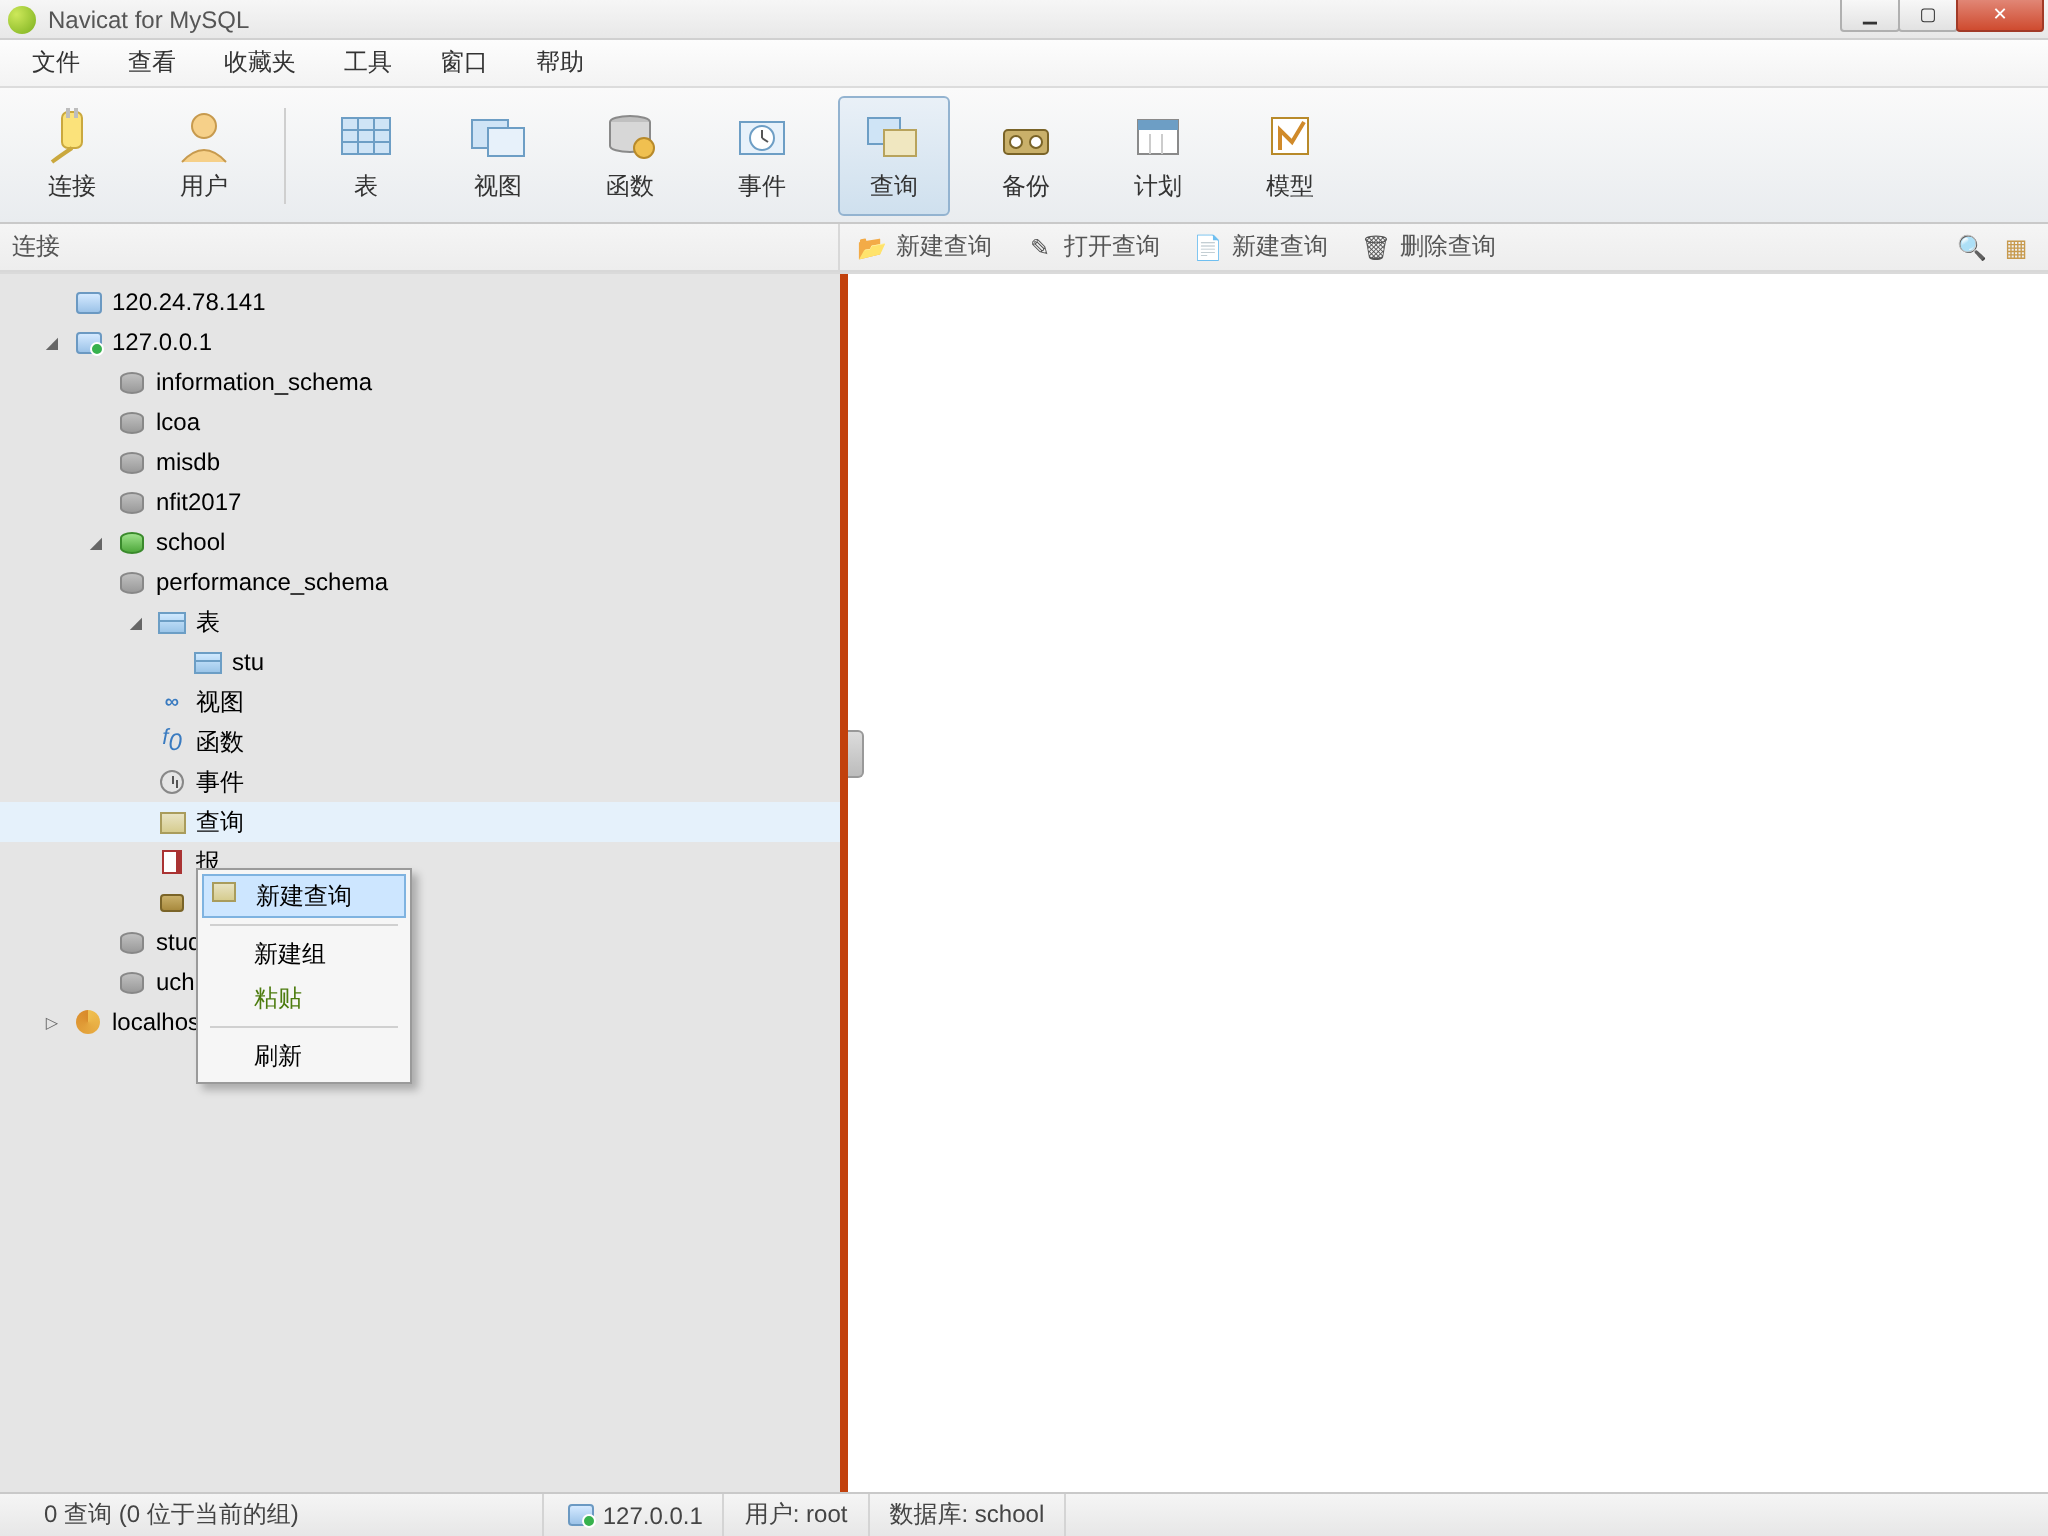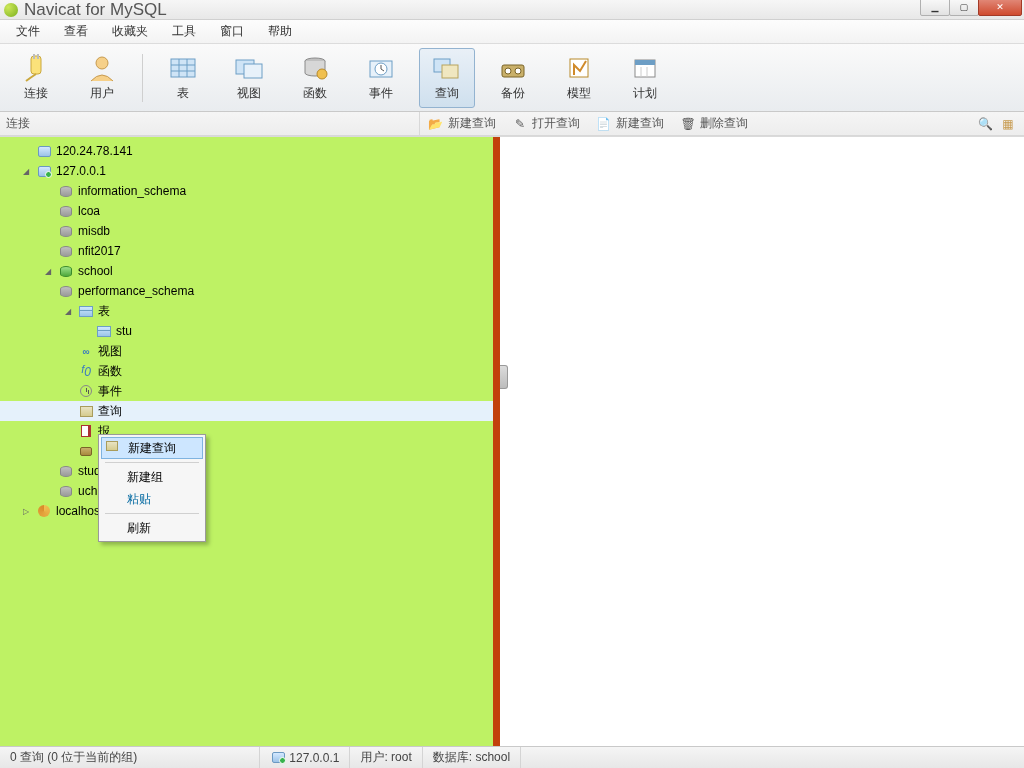--- a/index.html
+++ b/index.html
@@ -1,20 +1,20 @@
 <!DOCTYPE html>
 <html><head>
 <meta charset="utf-8">
 <style>
 * { margin: 0; padding: 0; box-sizing: border-box; font-family: "Microsoft YaHei", "Segoe UI", Tahoma, sans-serif; font-size: 12px; }
 body { width: 1024px; height: 768px; overflow: hidden; background: #ffffff; }
 
 .title-bar { height: 20px; background: linear-gradient(#f6f6f6, #e8e8e8); display: flex; align-items: center; padding: 0 4px; border-bottom: 1px solid #d0d0d0; position: relative; }
 .title-bar .app-icon { width: 14px; height: 14px; background: radial-gradient(circle at 30% 30%, #cde85a, #7bb01e); border-radius: 50%; margin-right: 6px; }
-.title-bar .title { color: #555; font-size: 17px; text-align: right; }
+.title-bar .title { color: #555; font-size: 12px; text-align: right; }
 .window-controls { position: absolute; right: 2px; top: -2px; display: flex; }
 .win-btn { width: 30px; height: 18px; border: 1px solid #b0b0b0; margin-left: -1px; display: flex; align-items: center; justify-content: center; background: linear-gradient(#f9f9f9, #e2e2e2); font-size: 9px; color: #333; border-radius: 0 0 2px 2px; }
 .win-btn.close { width: 44px; background: linear-gradient(#e28a7a, #cf4b2f); color: #fff; border-color: #a23a27; }
 .win-min::before { content: "▁"; }
 .win-max::before { content: "▢"; }
 .win-close::before { content: "✕"; }
 
 .menu-bar { height: 24px; background: linear-gradient(#fdfdfd,#f3f3f3); border-bottom: 1px solid #dcdcdc; display: flex; align-items: center; padding: 0 4px; }
 .menu-bar .menu-item { padding: 3px 12px; color: #333; cursor: default; }
 
@@ -27,21 +27,21 @@
 
 .sub-header { height: 24px; background: linear-gradient(#f5f5f5,#ededed); border-bottom: 1px solid #d8d8d8; display: flex; align-items: center; }
 .sub-left { width: 420px; padding-left: 6px; color: #555; border-right: 1px solid #d8d8d8; height: 100%; display: flex; align-items: center; }
 .sub-right { flex: 1; display: flex; align-items: center; padding: 0 8px; }
 .sub-act { display: flex; align-items: center; margin-right: 16px; color: #555; cursor: default; }
 .sub-act .mini-icon { margin-right: 4px; }
 .sub-spacer { flex: 1; }
 .mini-icon { width: 16px; height: 16px; display: inline-flex; align-items: center; justify-content: center; }
 
 .main-area { height: 610px; display: flex; border-top: 1px solid #dadada; }
-.tree-pane { width: 500px; border-right: 7px solid #c2410c; overflow: hidden; background: #bef264; position: relative; }
+.tree-pane { width: 424px; border-right: 4px solid #c2410c; overflow: hidden; background: #e5e5e5; position: relative; }
 .content-pane { flex: 1; background: #fff; position: relative; }
 .sash { position: absolute; left: 0; top: 228px; width: 8px; height: 24px; background: linear-gradient(#dcdcdc,#bcbcbc); border: 1px solid #999; border-left: none; border-radius: 0 3px 3px 0; }
 
 .tree { padding-top: 4px; }
 .tree-row { height: 20px; display: flex; align-items: center; padding-left: 6px; white-space: nowrap; }
 .tree-row.selected { background: #e5f1fb; }
 .arrow { width: 12px; display: inline-block; color: #666; font-size: 9px; text-align: center; }
 .arrow.open::before { content: "◢"; font-size: 8px; }
 .arrow.closed::before { content: "▷"; font-size: 8px; }
 .node-icon { width: 16px; height: 16px; margin: 0 4px; display: inline-flex; align-items: center; justify-content: center; }
@@ -61,25 +61,25 @@
 .i-report { width: 10px; height: 12px; background: #fff; border: 1px solid #a33; border-right-width: 3px; }
 .i-backup { width: 12px; height: 9px; background: linear-gradient(#c9b06a,#a88a3e); border: 1px solid #7a6428; border-radius: 2px; }
 .indent-1 { padding-left: 20px; }
 .indent-2 { padding-left: 42px; }
 .indent-3 { padding-left: 62px; }
 .indent-4 { padding-left: 80px; }
 
 .context-menu { position: absolute; left: 98px; top: 434px; width: 108px; background: #f6f6f6; border: 1px solid #9a9a9a; box-shadow: 3px 3px 4px rgba(0,0,0,0.25); z-index: 50; padding: 2px; }
 .context-menu .cm-item { height: 22px; display: flex; align-items: center; padding-left: 26px; position: relative; }
 .context-menu .cm-item.hover { background: #cde6ff; border: 1px solid #7fb3e0; }
-.context-menu .cm-item.disabled { color: #0369a1; }
+.context-menu .cm-item.disabled { color: #4d7c0f; }
 .context-menu .cm-sep { height: 1px; background: #d0d0d0; margin: 3px 4px; }
 .context-menu .cm-icon { position: absolute; left: 4px; width: 16px; height: 16px; }
 
-.status-bar { height: 22px; background: linear-gradient(#f5f5f5,#e7e7e7); border-top: 1px solid #c9c9c9; display: flex; align-items: center; font-size: 12px; color: #444; }
+.status-bar { height: 22px; background: linear-gradient(#f5f5f5,#e7e7e7); border-top: 1px solid #c9c9c9; display: flex; align-items: center; font-size: 12px; color: #444; padding-left: 12px; }
 .status-cell { padding: 0 10px; border-right: 1px solid #d4d4d4; height: 100%; display: flex; align-items: center; }
 .status-gap { flex: 1; }
 
 svg { display: block; }
 </style>
 </head>
 <body>
 
 <div class="title-bar">
   <div class="app-icon"></div>
@@ -179,36 +179,36 @@
           <rect x="4" y="10" width="22" height="12" rx="2" fill="#c9b06a" stroke="#7a6428"></rect>
           <circle cx="10" cy="16" r="3" fill="#fff" stroke="#7a6428"></circle>
           <circle cx="20" cy="16" r="3" fill="#fff" stroke="#7a6428"></circle>
         </svg>
       </div>
     <div class="lbl">备份</div>
   </div>
   <div class="tb-btn">
     <div class="iconbox">
         <svg width="30" height="26">
-          <rect x="6" y="4" width="18" height="18" fill="#fff" stroke="#b88a2a"></rect>
-          <path d="M10 20 L10 10 L16 16 L22 6" stroke="#d08a2a" fill="none" stroke-width="2"></path>
-        </svg>
-      </div>
-    <div class="lbl">模型</div>
-  </div>
-  <div class="tb-btn">
-    <div class="iconbox">
-        <svg width="30" height="26">
           <rect x="5" y="5" width="20" height="17" fill="#fff" stroke="#8a8a8a"></rect>
           <rect x="5" y="5" width="20" height="5" fill="#6d9ec5"></rect>
           <line x1="11" y1="12" x2="11" y2="22" stroke="#ccc"></line>
           <line x1="17" y1="12" x2="17" y2="22" stroke="#ccc"></line>
         </svg>
       </div>
     <div class="lbl">计划</div>
+  </div>
+  <div class="tb-btn">
+    <div class="iconbox">
+        <svg width="30" height="26">
+          <rect x="6" y="4" width="18" height="18" fill="#fff" stroke="#b88a2a"></rect>
+          <path d="M10 20 L10 10 L16 16 L22 6" stroke="#d08a2a" fill="none" stroke-width="2"></path>
+        </svg>
+      </div>
+    <div class="lbl">模型</div>
   </div>
 </div>
 
 <div class="sub-header">
   <div class="sub-left">连接</div>
   <div class="sub-right">
     <div class="sub-act">
         <span class="mini-icon">📂</span>
         <span>新建查询</span>
       </div>

